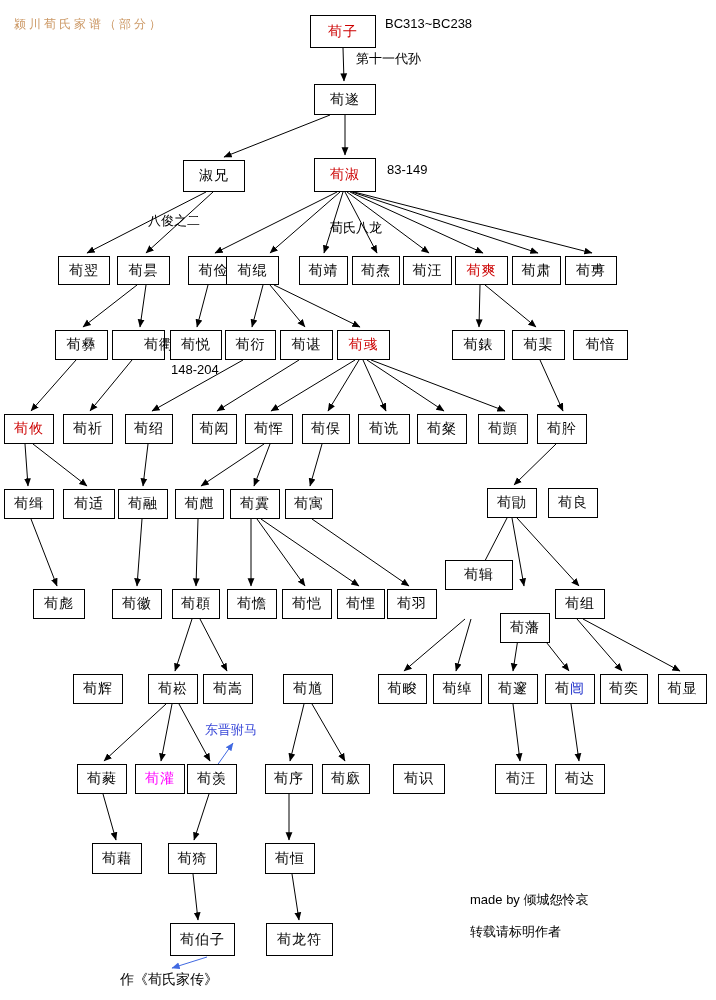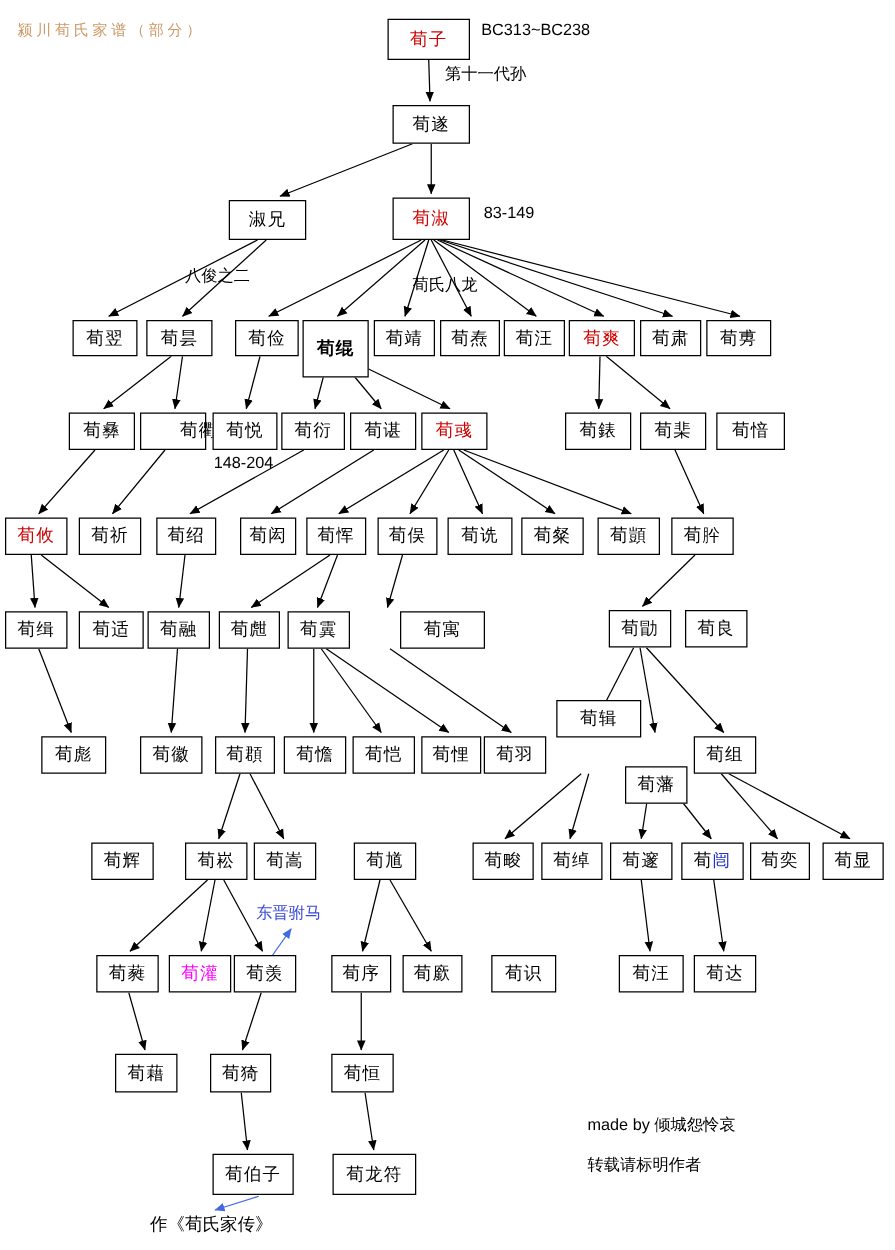--- a/index.html
+++ b/index.html
@@ -112,21 +112,21 @@
     </div>
     <div class="node" style="left: 58px; top: 256px; width: 52px; height: 29px;">
       <span>荀翌</span>
     </div>
     <div class="node" style="left: 117px; top: 256px; width: 53px; height: 29px;">
       <span>荀昙</span>
     </div>
     <div class="node" style="left: 188px; top: 256px; width: 51px; height: 29px;">
       <span>荀俭</span>
     </div>
-    <div class="node" style="left: 242px; top: 256px; width: 53px; height: 46px; font-weight: bold;">
+    <div class="node" style="left: 226px; top: 256px; width: 53px; height: 29px;">
       <span>荀绲</span>
     </div>
     <div class="node" style="left: 299px; top: 256px; width: 49px; height: 29px;">
       <span>荀靖</span>
     </div>
     <div class="node" style="left: 352px; top: 256px; width: 48px; height: 29px;">
       <span>荀焘</span>
     </div>
     <div class="node" style="left: 403px; top: 256px; width: 49px; height: 29px;">
       <span>荀汪</span>
@@ -205,21 +205,21 @@
     </div>
     <div class="node" style="left: 118px; top: 489px; width: 50px; height: 30px;">
       <span>荀融</span>
     </div>
     <div class="node" style="left: 175px; top: 489px; width: 49px; height: 30px;">
       <span>荀甝</span>
     </div>
     <div class="node" style="left: 230px; top: 489px; width: 50px; height: 30px;">
       <span>荀霬</span>
     </div>
-    <div class="node" style="left: 285px; top: 489px; width: 68px; height: 30px; margin-left: 35px;">
+    <div class="node" style="left: 285px; top: 489px; width: 48px; height: 30px;">
       <span>荀寓</span>
     </div>
     <div class="node" style="left: 487px; top: 488px; width: 50px; height: 30px;">
       <span>荀勖</span>
     </div>
     <div class="node" style="left: 548px; top: 488px; width: 50px; height: 30px;">
       <span>荀良</span>
     </div>
     <div class="node" style="left: 33px; top: 589px; width: 52px; height: 30px;">
       <span>荀彪</span>

